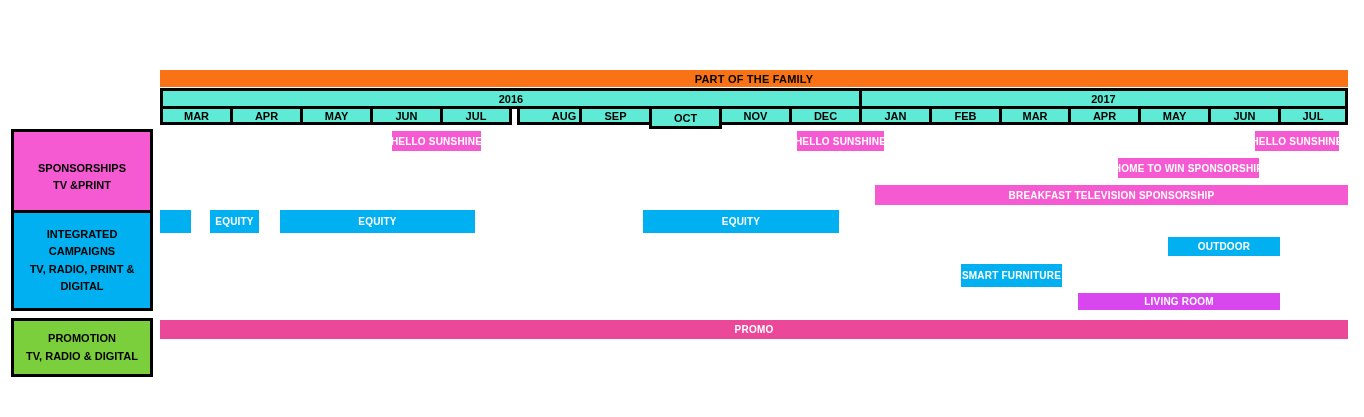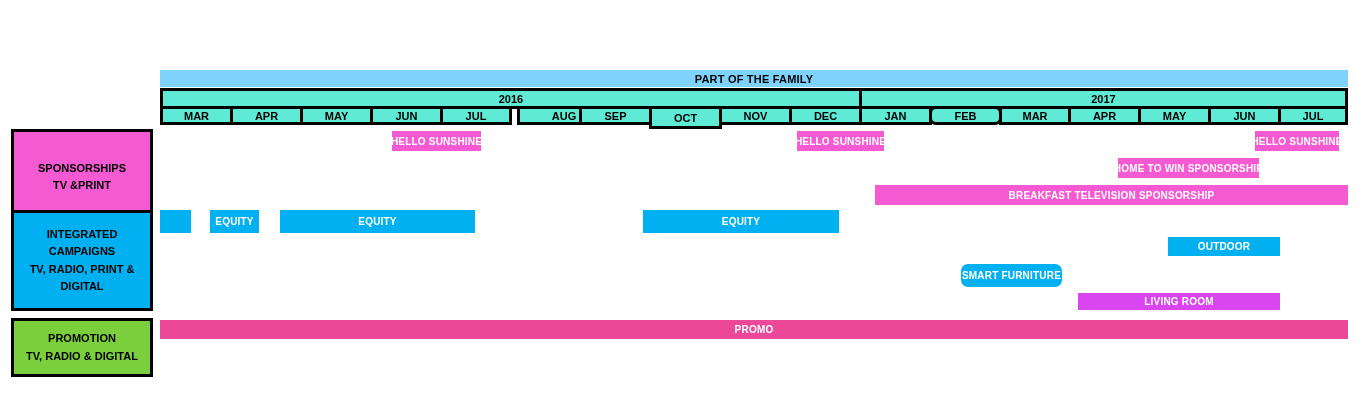--- a/index.html
+++ b/index.html
@@ -14,38 +14,38 @@
           display:flex;flex-direction:column;align-items:center;justify-content:center;
           text-align:center;font-weight:bold;font-size:11px;color:#000;line-height:1.55;}
   .bar{position:absolute;display:flex;align-items:center;justify-content:center;
        font-weight:bold;font-size:10px;color:#fff;white-space:nowrap;letter-spacing:.2px;}
   .layer{position:absolute;left:0;top:0;width:100%;height:100%;}
 </style>
 </head>
 <body>
 
 <div class="canvas">
-  <div id="banner" class="banner" style="left: 160px; top: 70px; width: 1188px; height: 17px; background: #7dd3fc;">PART OF THE FAMILY</div>
+  <div id="banner" class="banner" style="left: 160px; top: 70px; width: 1188px; height: 17px; background: #f97316;">PART OF THE FAMILY</div>
   <div id="year-row" class="layer">
       <div class="hcell" style="left: 160px; top: 88px; width: 702px; height: 21px;">2016</div>
       <div class="hcell" style="left: 859px; top: 88px; width: 489px; height: 21px;">2017</div>
     </div>
   <div id="month-row" class="layer">
       <div class="hcell" style="left: 160px; top: 106px; width: 73px; height: 19px;">MAR</div>
       <div class="hcell" style="left: 230px; top: 106px; width: 73px; height: 19px;">APR</div>
       <div class="hcell" style="left: 300px; top: 106px; width: 73px; height: 19px;">MAY</div>
       <div class="hcell" style="left: 370px; top: 106px; width: 73px; height: 19px;">JUN</div>
       <div class="hcell" style="left: 440px; top: 106px; width: 72px; height: 19px;">JUL</div>
       <div class="hcell" style="left: 509px; top: 106px; width: 94px; height: 19px; margin-left: 8px;">AUG</div>
       <div class="hcell" style="left: 579px; top: 106px; width: 73px; height: 19px;">SEP</div>
       <div class="hcell" style="left: 649px; top: 106px; width: 73px; height: 23px;">OCT</div>
       <div class="hcell" style="left: 719px; top: 106px; width: 73px; height: 19px;">NOV</div>
       <div class="hcell" style="left: 789px; top: 106px; width: 73px; height: 19px;">DEC</div>
       <div class="hcell" style="left: 859px; top: 106px; width: 73px; height: 19px;">JAN</div>
-      <div class="hcell" style="left: 929px; top: 106px; width: 73px; height: 19px; border-radius: 7px;">FEB</div>
+      <div class="hcell" style="left: 929px; top: 106px; width: 73px; height: 19px;">FEB</div>
       <div class="hcell" style="left: 999px; top: 106px; width: 72px; height: 19px;">MAR</div>
       <div class="hcell" style="left: 1068px; top: 106px; width: 73px; height: 19px;">APR</div>
       <div class="hcell" style="left: 1138px; top: 106px; width: 73px; height: 19px;">MAY</div>
       <div class="hcell" style="left: 1208px; top: 106px; width: 73px; height: 19px;">JUN</div>
       <div class="hcell" style="left: 1278px; top: 106px; width: 70px; height: 19px;">JUL</div>
     </div>
   <div id="categories" class="layer">
       <div class="catbox" style="left: 11px; top: 129px; width: 142px; height: 96px; background: rgb(246, 90, 210);">
         <div>SPONSORSHIPS</div>
         <div>TV &amp;PRINT</div>
@@ -64,17 +64,17 @@
       <div class="bar" style="left: 392px; top: 131px; width: 89px; height: 20px; background: rgb(246, 90, 210); color: rgb(255, 255, 255);">HELLO SUNSHINE</div>
       <div class="bar" style="left: 797px; top: 131px; width: 87px; height: 20px; background: rgb(246, 90, 210); color: rgb(255, 255, 255);">HELLO SUNSHINE</div>
       <div class="bar" style="left: 1255px; top: 131px; width: 84px; height: 20px; background: rgb(246, 90, 210); color: rgb(255, 255, 255);">HELLO SUNSHINE</div>
       <div class="bar" style="left: 1118px; top: 158px; width: 141px; height: 20px; background: rgb(246, 90, 210); color: rgb(255, 255, 255);">HOME TO WIN SPONSORSHIP</div>
       <div class="bar" style="left: 875px; top: 185px; width: 473px; height: 20px; background: rgb(246, 90, 210); color: rgb(255, 255, 255);">BREAKFAST TELEVISION SPONSORSHIP</div>
       <div class="bar" style="left: 160px; top: 210px; width: 31px; height: 23px; background: rgb(0, 176, 240); color: rgb(255, 255, 255);"></div>
       <div class="bar" style="left: 210px; top: 210px; width: 49px; height: 23px; background: rgb(0, 176, 240); color: rgb(255, 255, 255);">EQUITY</div>
       <div class="bar" style="left: 280px; top: 210px; width: 195px; height: 23px; background: rgb(0, 176, 240); color: rgb(255, 255, 255);">EQUITY</div>
       <div class="bar" style="left: 643px; top: 210px; width: 196px; height: 23px; background: rgb(0, 176, 240); color: rgb(255, 255, 255);">EQUITY</div>
       <div class="bar" style="left: 1168px; top: 237px; width: 112px; height: 19px; background: rgb(0, 176, 240); color: rgb(255, 255, 255);">OUTDOOR</div>
-      <div class="bar" style="left: 961px; top: 264px; width: 101px; height: 23px; background: rgb(0, 176, 240); color: rgb(255, 255, 255); border-radius: 7px;">SMART FURNITURE</div>
+      <div class="bar" style="left: 961px; top: 264px; width: 101px; height: 23px; background: rgb(0, 176, 240); color: rgb(255, 255, 255);">SMART FURNITURE</div>
       <div class="bar" style="left: 1078px; top: 293px; width: 202px; height: 17px; background: #d946ef; color: rgb(255, 255, 255);">LIVING ROOM</div>
       <div class="bar" style="left: 160px; top: 320px; width: 1188px; height: 19px; background: #ec4899; color: rgb(255, 255, 255);">PROMO</div>
     </div>
 </div>
 
 </body></html>

